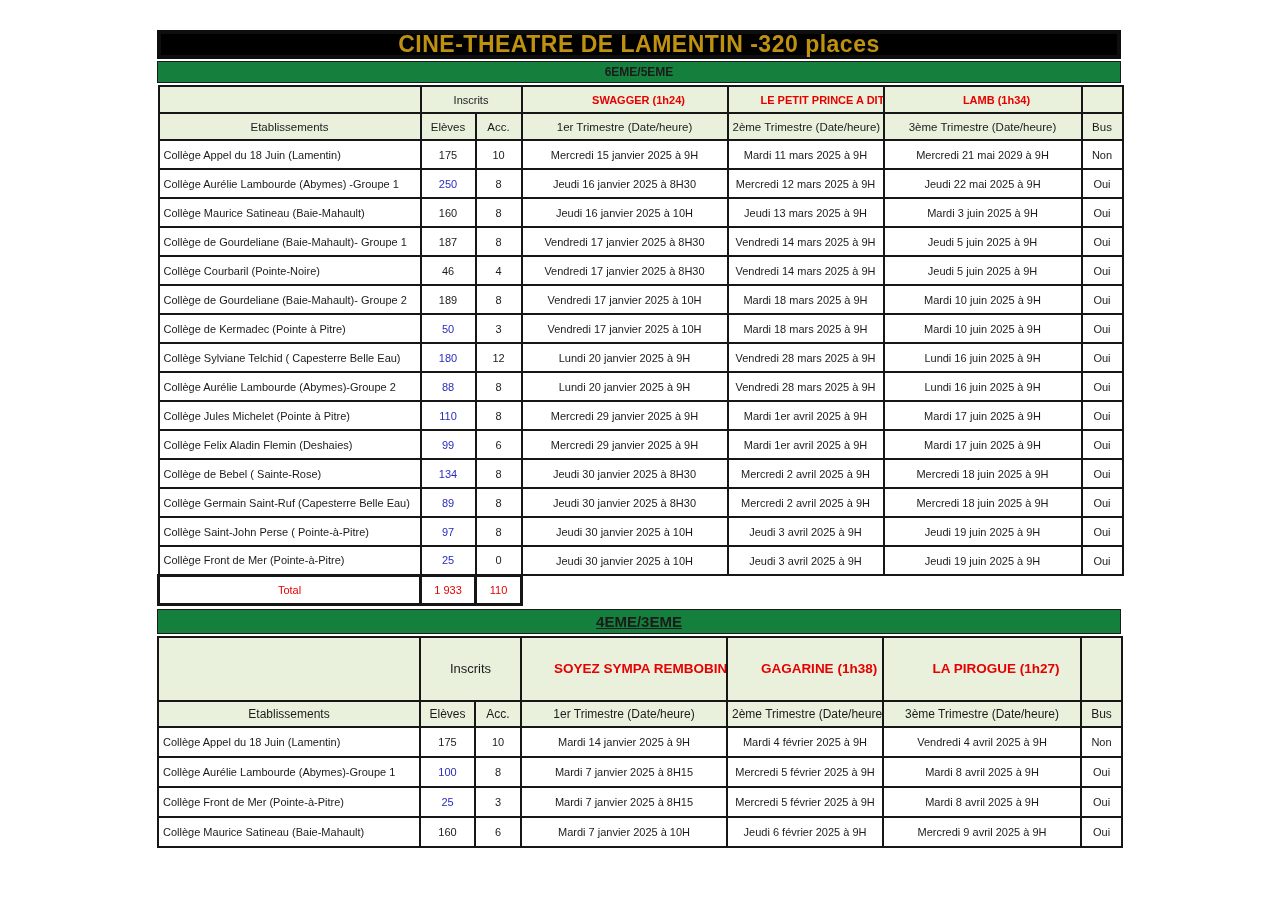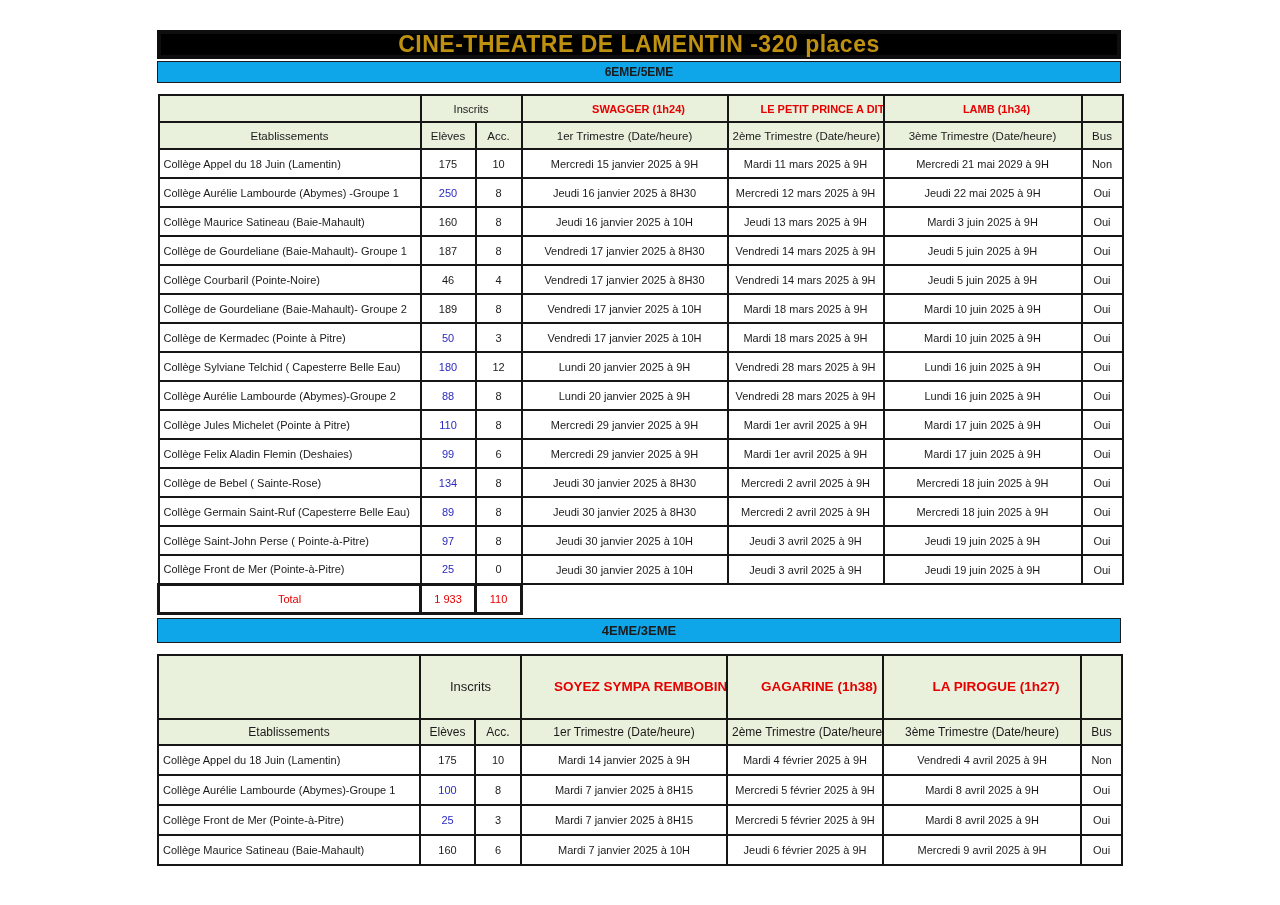--- a/index.html
+++ b/index.html
@@ -9,27 +9,27 @@
     font-family: "Liberation Sans", "DejaVu Sans", sans-serif; color: #1b1b1b;
   }
   .sheet { position: absolute; left: 157px; top: 30px; width: 964px; }
 
   .title-bar {
     height: 29px; background: #000000; border: 4px solid #0e0e0e;
     display: flex; align-items: center; justify-content: center;
     font-weight: bold; font-size: 23px; color: #bf9110; letter-spacing: 0.5px;
   }
   .section-bar {
-    background: #0ea5e9; border: 1px solid #1b1b1b; margin-top: 2px;
+    background: #15803d; border: 1px solid #1b1b1b; margin-top: 2px;
     display: flex; align-items: center; justify-content: center; font-weight: bold;
   }
   .section-bar.s1 { height: 22px; font-size: 12px; }
-  .section-bar.s2 { height: 25px; font-size: 13px; margin-top: 3px; }
-
-  table { border-collapse: collapse; table-layout: fixed; width: 964px; margin-top: 11px; }
+  .section-bar.s2 { height: 25px; font-size: 15px; margin-top: 3px; text-decoration: underline; }
+
+  table { border-collapse: collapse; table-layout: fixed; width: 964px; margin-top: 2px; }
   td {
     border: 2px solid #161616; padding: 0 4px; font-size: 11px;
     text-align: center; overflow: hidden; white-space: nowrap; background: #ffffff;
   }
   td.g { background: #e9f1dd; }
   .films-row td { height: 27px; }
   .films-row .film { color: #e60000; font-weight: bold; padding-left: 32px; }
   .sub-row td { height: 27px; font-size: 11.5px; }
   .t2 .films-row td { height: 64px; }
   .t2 .films-row .film { font-size: 13.5px; }

